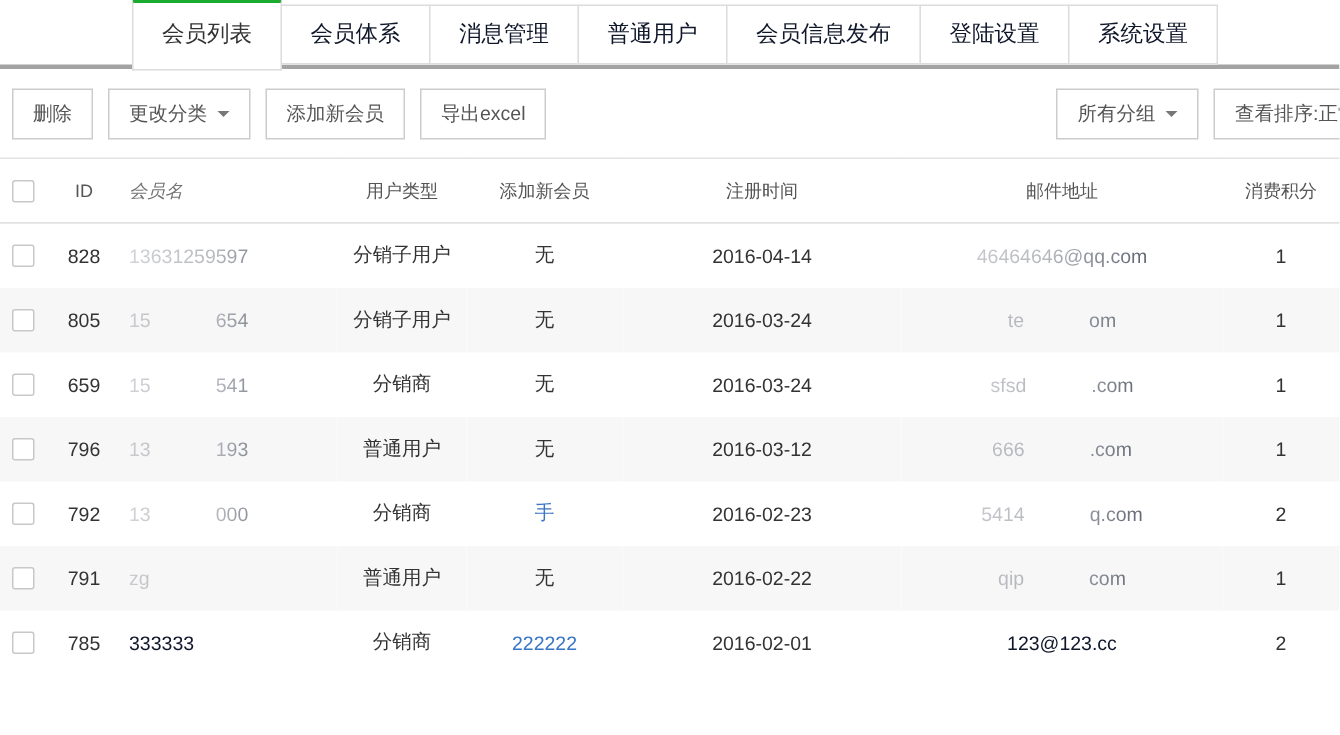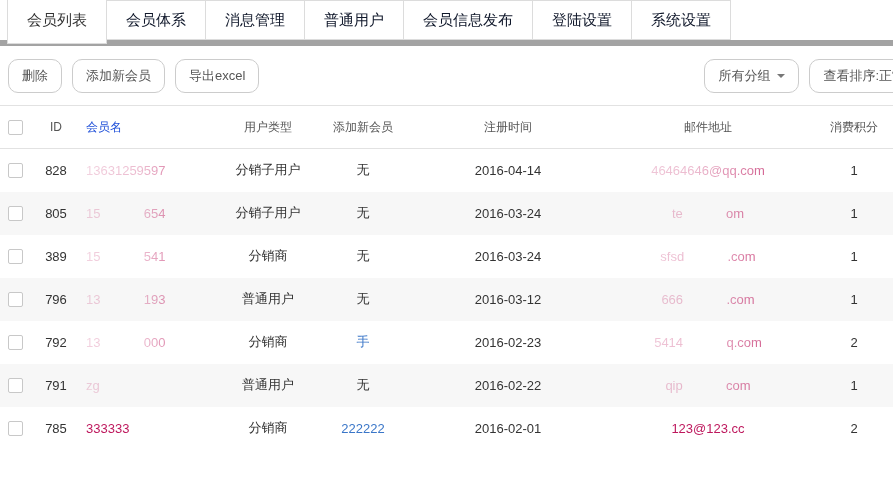--- a/index.html
+++ b/index.html
@@ -5,61 +5,61 @@
   :root { --green:#1cab31; --link:#3a76c8; }
   * { box-sizing:border-box; }
   html,body { margin:0; padding:0; }
   body {
     width:893px; height:490px; overflow:hidden; background:#fff;
     font-family:"Liberation Sans","DejaVu Sans",sans-serif; color:#333;
   }
   
   .tabbar {
     display:flex; align-items:flex-end; height:46px;
-    border-bottom:6px solid #a3a3a3; padding-left:8px;
+    border-bottom:3px solid #a3a3a3; padding-left:8px;justify-content:center;
   }
   .tab {
     height:40px; line-height:38px; padding:0 19px; font-size:15px; color:#0f172a;
     background:#fff; border:1px solid #dcdcdc; margin-left:-1px;
     white-space:nowrap; cursor:pointer;
   }
   .tab.active {
     height:49px; line-height:42px; margin-bottom:-4px; position:relative; z-index:2;
     border-top:4px solid var(--green); color:#333;
   }
   
   .toolbar { display:flex; align-items:center; padding:13px 0 12px 8px; }
   .toolbar-left { display:flex; flex-shrink:0; }
   .toolbar-right { display:flex; flex-shrink:0; margin-left:auto; margin-right:-62px; }
   .btn {
     display:inline-flex; align-items:center; border:1px solid #ccc; background:#fff;
-    color:#555; font-size:13px; padding:0 13px; height:34px; border-radius:10px;
+    color:#555; font-size:13px; padding:0 13px; height:34px; border-radius:0;
     margin-right:10px; cursor:pointer; white-space:nowrap;
     font-family:"Liberation Sans","DejaVu Sans",sans-serif;
   }
   .caret {
     display:inline-block; width:0; height:0; margin-left:7px; margin-top:3px;
     border:4px solid transparent; border-top-color:#777;
   }
   
   table { width:893px; border-collapse:collapse; table-layout:fixed; font-size:13px; }
   thead tr { height:43px; color:#555; }
   thead { border-top:1px solid #e2e2e2; border-bottom:1px solid #e2e2e2; }
   thead th { font-weight:normal; font-size:12px; }
   tbody tr { height:43px; }
   tbody tr:nth-child(even) { background:#f7f7f7; }
   th,td { padding:0; text-align:center; overflow:hidden; }
   .c-check { text-align:left; }
   .checkbox {
     display:block; width:15px; height:15px; margin-left:8px; background:#fff;
     border:1px solid #c8c8c8; border-radius:2px; cursor:pointer;
   }
-  .c-name, .c-email { color:#be185d; white-space:pre; }
+  .c-name, .c-email { color:#0f172a; white-space:pre; }
   .c-name { text-align:left; padding-left:8px; }
-  th.c-name { color:#1d4ed8; }
+  th.c-name { color:#737373;font-style:italic; }
   .fade {
     -webkit-mask-image:linear-gradient(90deg, rgba(0,0,0,.18) 0%, rgba(0,0,0,.30) 45%, rgba(0,0,0,.95) 100%);
     mask-image:linear-gradient(90deg, rgba(0,0,0,.18) 0%, rgba(0,0,0,.30) 45%, rgba(0,0,0,.95) 100%);
   }
   .c-parent.link { color:var(--link); cursor:pointer; }
 </style>
 </head>
 <body>
 
 <div class="tabbar">
@@ -68,20 +68,24 @@
   <div class="tab">消息管理</div>
   <div class="tab">普通用户</div>
   <div class="tab">会员信息发布</div>
   <div class="tab">登陆设置</div>
   <div class="tab">系统设置</div>
 </div>
 
 <div class="toolbar">
   <div class="toolbar-left">
     <button class="btn">删除</button>
+    <button class="btn">
+        <span>更改分类</span>
+        <span class="caret"></span>
+      </button>
     <button class="btn">添加新会员</button>
     <button class="btn">导出excel</button>
   </div>
   <div class="toolbar-right">
     <button class="btn">
         <span>所有分组</span>
         <span class="caret"></span>
       </button>
     <button class="btn">查看排序:正常排序</button>
   </div>
@@ -134,21 +138,21 @@
       <td class="c-type">分销子用户</td>
       <td class="c-parent">无</td>
       <td class="c-date">2016-03-24</td>
       <td class="c-email fade">te            om</td>
       <td class="c-points">1</td>
     </tr>
     <tr>
       <td class="c-check">
           <span class="checkbox"></span>
         </td>
-      <td class="c-id">389</td>
+      <td class="c-id">659</td>
       <td class="c-name fade">15            541</td>
       <td class="c-type">分销商</td>
       <td class="c-parent">无</td>
       <td class="c-date">2016-03-24</td>
       <td class="c-email fade">sfsd            .com</td>
       <td class="c-points">1</td>
     </tr>
     <tr>
       <td class="c-check">
           <span class="checkbox"></span>

